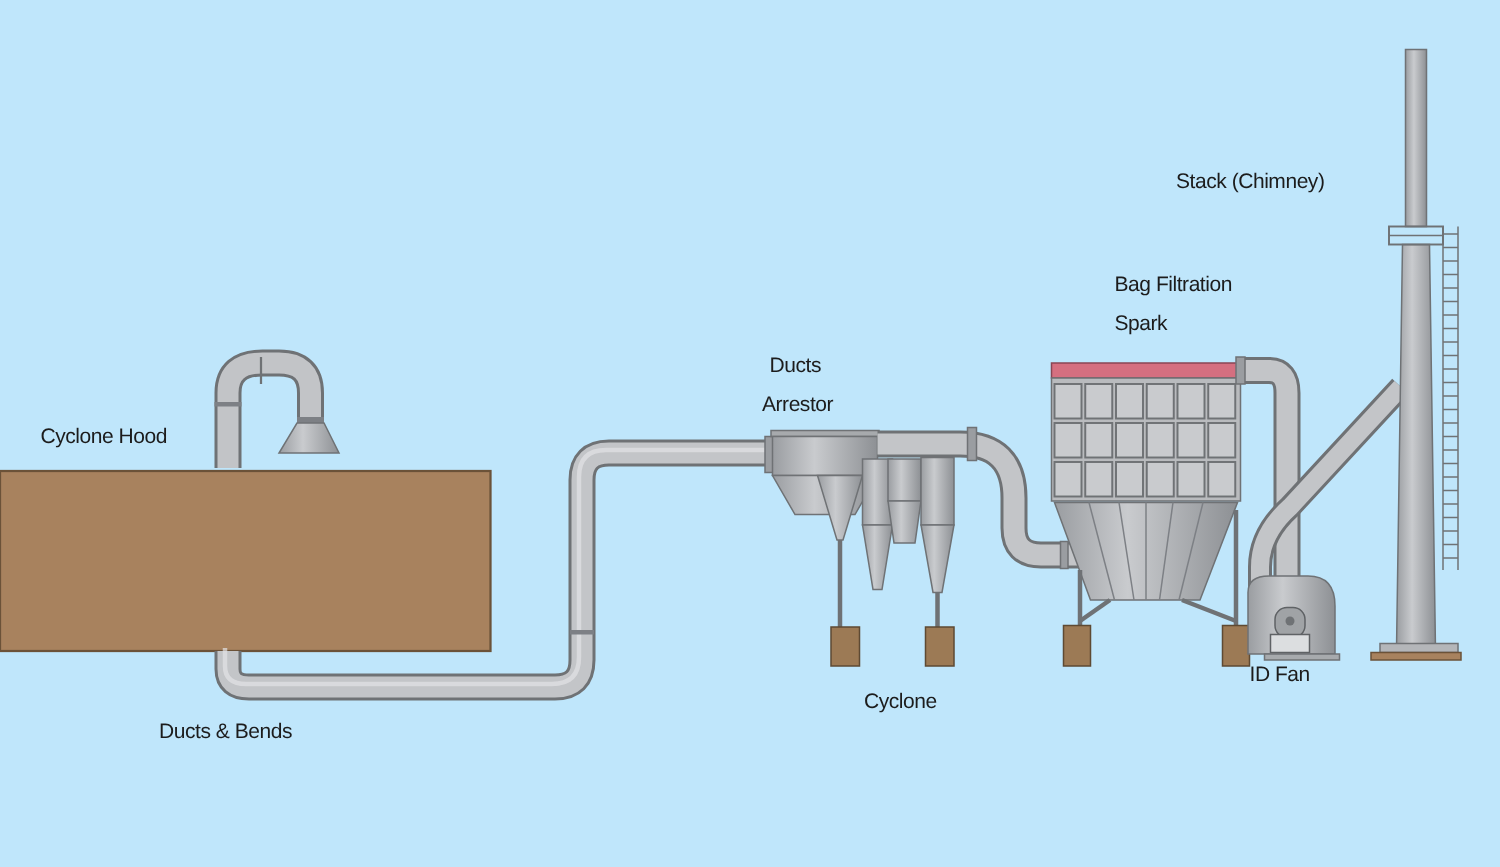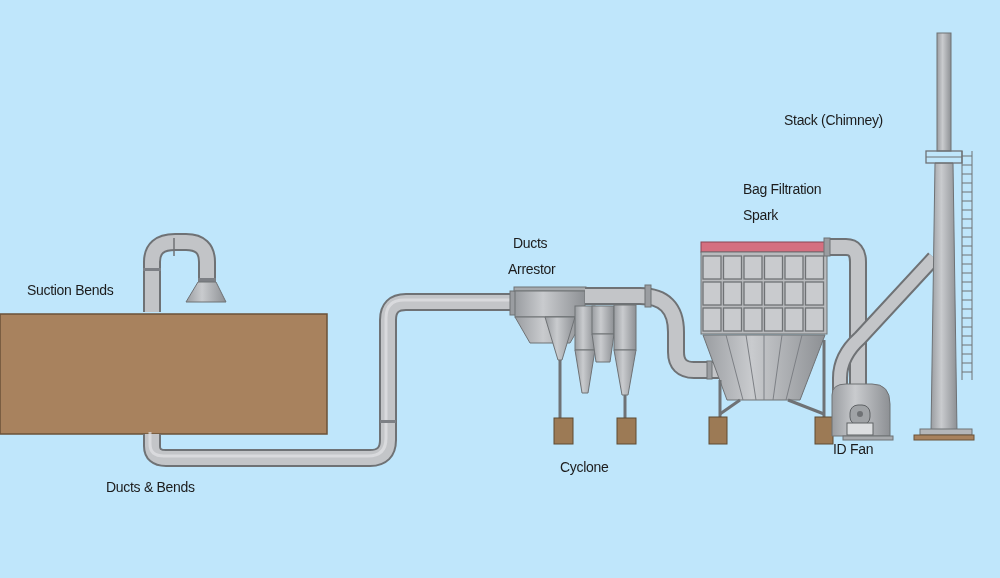--- a/index.html
+++ b/index.html
@@ -164,21 +164,21 @@
         <line x1="962" y1="345" x2="972" y2="345"></line>
         <line x1="962" y1="354" x2="972" y2="354"></line>
         <line x1="962" y1="363" x2="972" y2="363"></line>
         <line x1="962" y1="372" x2="972" y2="372"></line>
       </g>
     <rect x="920" y="429" width="52" height="6" fill="#b4b6b9" stroke="#6f7275"></rect>
     <rect x="914" y="435" width="60" height="5" fill="#a8825e" stroke="#6b5238"></rect>
   </g>
 </svg>
 
-<div class="label" style="left:27px;top:278px;">Suction Bends</div>
+<div class="label" style="left:27px;top:278px;">Cyclone Hood</div>
 <div class="label" style="left:106px;top:475px;">Ducts &amp; Bends</div>
 <div class="label" style="left:513px;top:231px;">Ducts</div>
 <div class="label" style="left:488px;top:257px;margin-left:20px;">Arrestor</div>
-<div class="label" style="left:560px;top:455px;">Cyclone</div>
+<div class="label" style="left:576px;top:455px;">Cyclone</div>
 <div class="label" style="left:743px;top:177px;text-align:center;">Bag Filtration</div>
 <div class="label" style="left:743px;top:203px;">Spark</div>
 <div class="label" style="left:833px;top:437px;">ID Fan</div>
 <div class="label" style="left:784px;top:108px;">Stack (Chimney)</div>
 
 </body></html>

